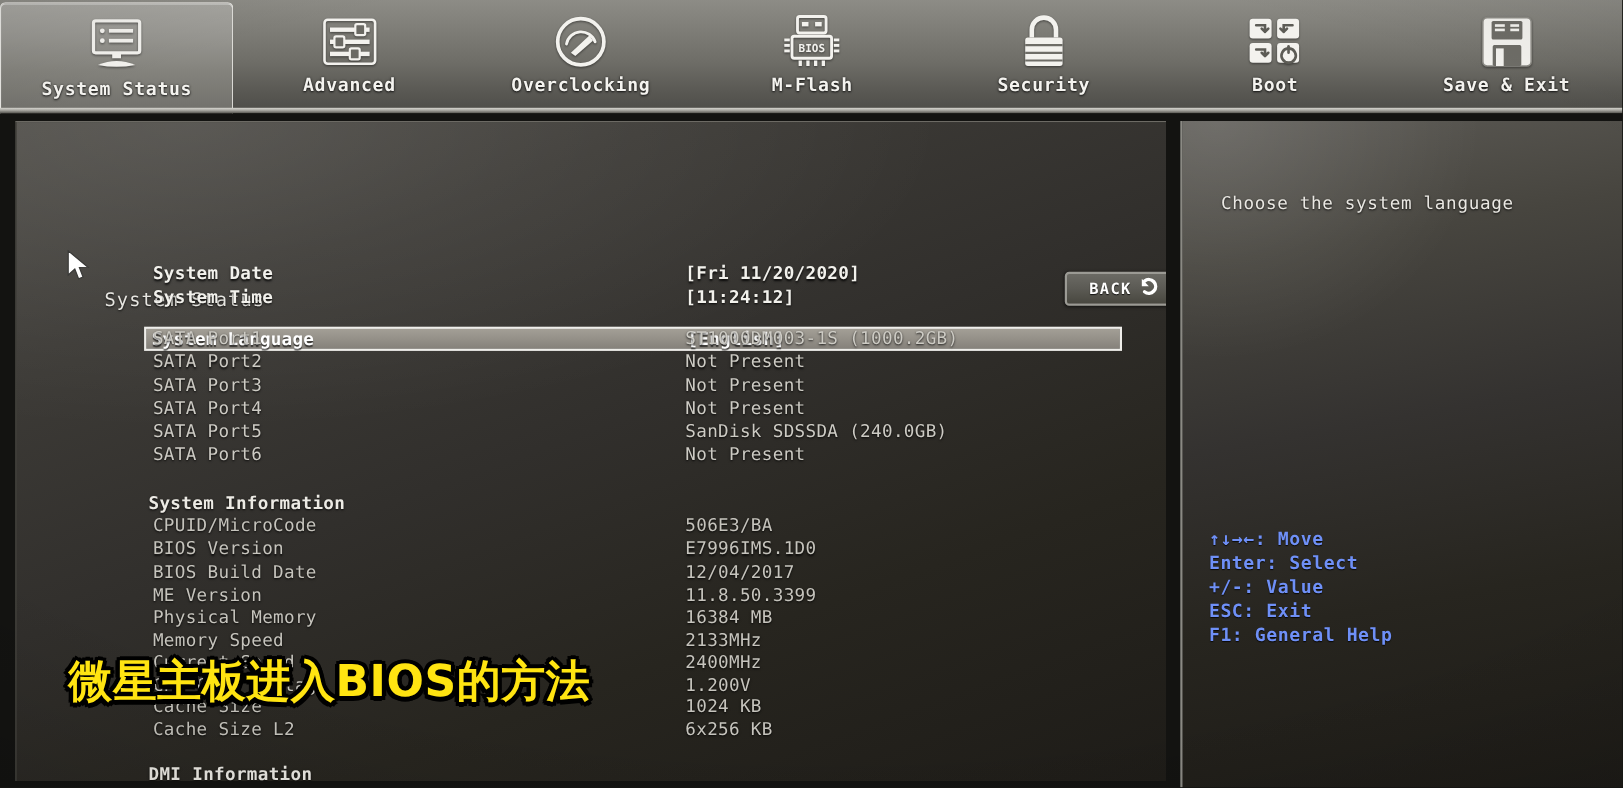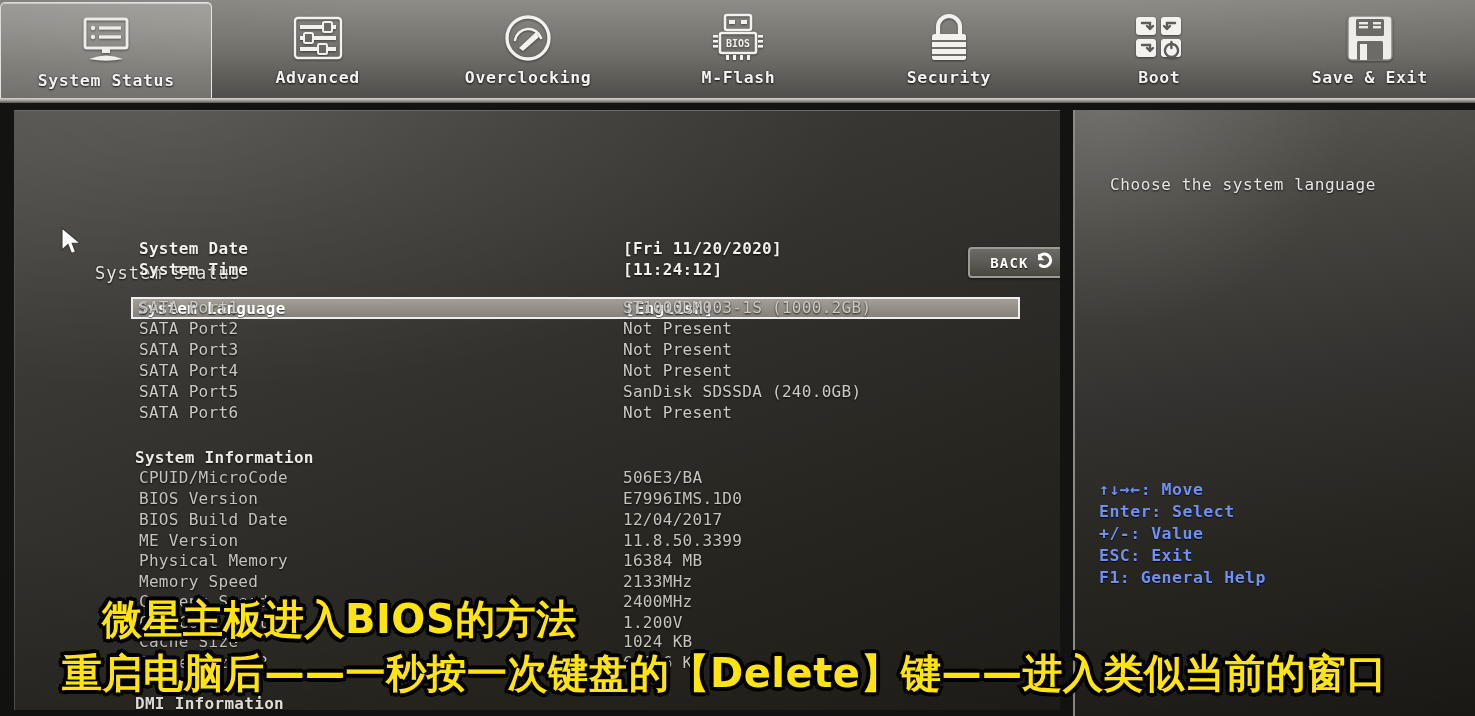--- a/index.html
+++ b/index.html
@@ -174,21 +174,21 @@
     font-family: "DejaVu Sans", "Liberation Sans", sans-serif;
     font-weight: 900;
     color: #ffe411;
     white-space: nowrap;
     -webkit-text-stroke: 5px #000;
     paint-order: stroke fill;
     text-shadow:
       3px 3px 0 #000, -3px 3px 0 #000, 3px -3px 0 #000, -3px -3px 0 #000,
       0 4px 0 #000, 0 -4px 0 #000, 4px 0 0 #000, -4px 0 0 #000;
   }
-  #sub1 { left: 62px; top: 9px;  font-size: 40px; letter-spacing: .5px; margin-left: 40px; }
+  #sub1 { left: 62px; top: 9px;  font-size: 40px; letter-spacing: .5px; }
   #sub2 { left: 62px; top: 63px; font-size: 40px; letter-spacing: .5px; }
 
   
   #vignette {
     position:absolute; inset:0; z-index: 55; pointer-events:none;
     background:
       radial-gradient(130% 110% at 50% 45%, rgba(0,0,0,0) 45%, rgba(0,0,0,.32) 100%);
   }
 </style>
 </head>
@@ -436,16 +436,15 @@
           <div>ESC: Exit</div>
           <div>F1: General Help</div>
         </div>
     </div>
   </div>
 
   <div id="vignette"></div>
 
   <div id="overlay">
     <div class="sub" id="sub1">微星主板进入BIOS的方法</div>
-    <div class="sub" id="sub2">重启电脑后——一秒按一次键盘的【Delete】键——进入类似当前的窗口</div>
   </div>
 
 </div>
 
 </body></html>

